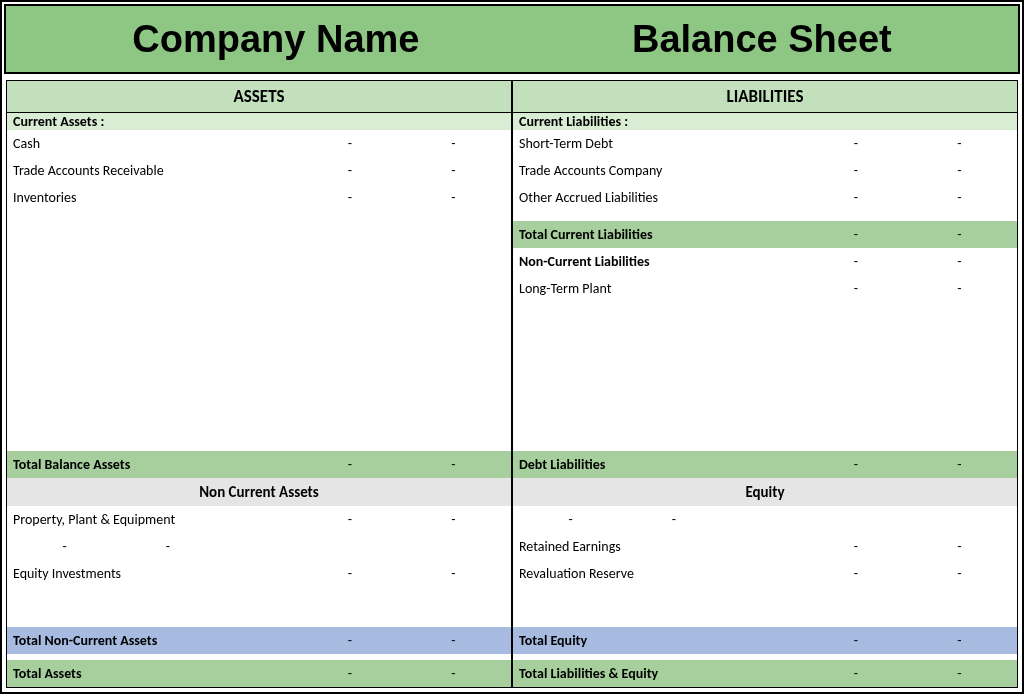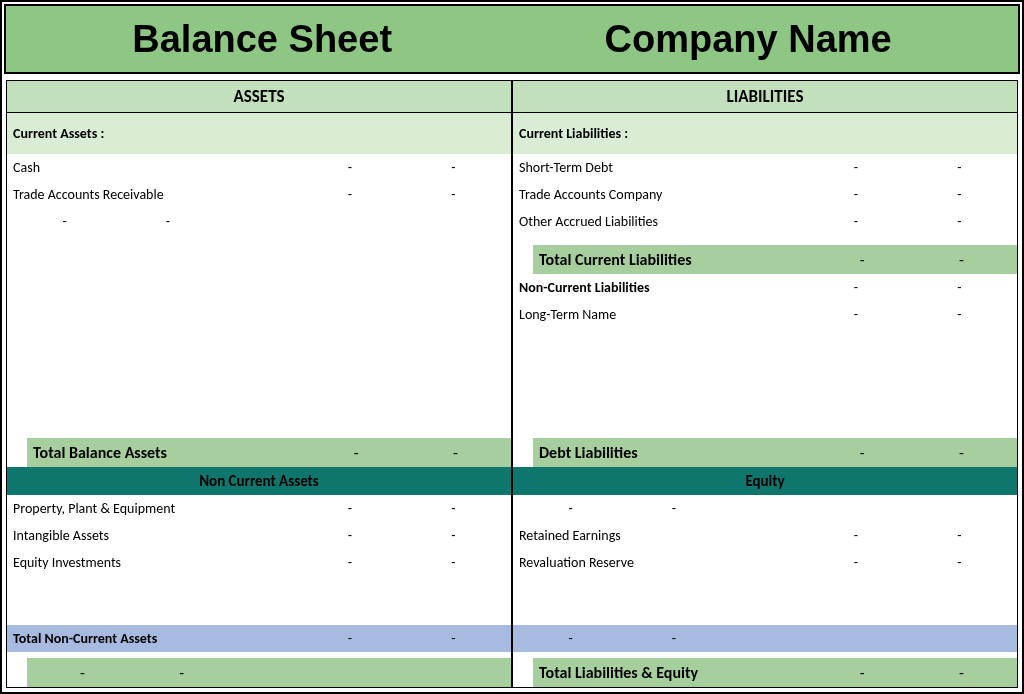--- a/index.html
+++ b/index.html
@@ -45,129 +45,128 @@
     text-align: center;
     font-weight: 700;
     font-size: 17px;
     padding: 5px 0;
     border-bottom: 1px solid #000;
   }
   .sub-green {
     background: #d8edd4;
     font-weight: 700;
     font-size: 14px;
-    padding: 12px 6px;
+    padding: 0 6px;
   }
   .row {
     display: flex;
     font-size: 14px;
     padding: 5px 6px;
     align-items: flex-end;
   }
   .row .label { flex: 0 0 58%; }
   .row .c1 { flex: 0 0 21%; text-align: center; }
   .row .c2 { flex: 0 0 21%; text-align: center; }
   .row.bold .label { font-weight: 700; }
   .spacer { flex: 1; }
   .total-green {
     background: #a6cf9d;
     font-weight: 700;
-    font-size: 16px;
+    font-size: 14px;
     padding: 5px 6px;
     display: flex;
-    margin-left: 20px;
   }
   .total-green .label { flex: 0 0 58%; }
   .total-green .c1 { flex: 0 0 21%; text-align: center; font-weight: 400; }
   .total-green .c2 { flex: 0 0 21%; text-align: center; font-weight: 400; }
   .section-header-blue {
-    background: #0f766e;
+    background: #e5e5e5;
     text-align: center;
     font-weight: 700;
     font-size: 15px;
     padding: 5px 0;
   }
   .total-blue {
     background: #a7bbe0;
     font-weight: 700;
     font-size: 14px;
     padding: 5px 6px;
     display: flex;
-    margin-top: 9px;
   }
   .total-blue .label { flex: 0 0 58%; }
   .total-blue .c1 { flex: 0 0 21%; text-align: center; font-weight: 400; }
   .total-blue .c2 { flex: 0 0 21%; text-align: center; font-weight: 400; }
   .gap { height: 6px; background: #fff; }
   .gap-lg { height: 40px; background: #fff; }
 </style>
 </head>
 <body>
 
 <div class="header">
+  <h1>Company Name</h1>
   <h1>Balance Sheet</h1>
-  <h1>Company Name</h1>
 </div>
 
 <div class="content">
 
   <div class="col">
     <div class="section-header-green">ASSETS</div>
     <div class="sub-green">Current Assets :</div>
 
     <div class="row">
       <span class="label">Cash</span>
       <span class="c1">-</span>
       <span class="c2">-</span>
     </div>
     <div class="row">
       <span class="label">Trade Accounts Receivable</span>
       <span class="c1">-</span>
       <span class="c2">-</span>
     </div>
     <div class="row">
+      <span class="label">Inventories</span>
       <span class="c1">-</span>
       <span class="c2">-</span>
     </div>
 
     <div class="spacer"></div>
 
     <div class="total-green">
       <span class="label">Total Balance Assets</span>
       <span class="c1">-</span>
       <span class="c2">-</span>
     </div>
 
     <div class="section-header-blue">Non Current Assets</div>
 
     <div class="row">
       <span class="label">Property, Plant &amp; Equipment</span>
       <span class="c1">-</span>
       <span class="c2">-</span>
     </div>
     <div class="row">
-      <span class="label">Intangible Assets</span>
       <span class="c1">-</span>
       <span class="c2">-</span>
     </div>
     <div class="row">
       <span class="label">Equity Investments</span>
       <span class="c1">-</span>
       <span class="c2">-</span>
     </div>
 
     <div class="gap-lg"></div>
 
     <div class="total-blue">
       <span class="label">Total Non-Current Assets</span>
       <span class="c1">-</span>
       <span class="c2">-</span>
     </div>
     <div class="gap"></div>
     <div class="total-green">
+      <span class="label">Total Assets</span>
       <span class="c1">-</span>
       <span class="c2">-</span>
     </div>
   </div>
 
   <div class="col">
     <div class="section-header-green">LIABILITIES</div>
     <div class="sub-green">Current Liabilities :</div>
 
     <div class="row">
@@ -191,21 +190,21 @@
       <span class="c1">-</span>
       <span class="c2">-</span>
     </div>
 
     <div class="row bold">
       <span class="label">Non-Current Liabilities</span>
       <span class="c1">-</span>
       <span class="c2">-</span>
     </div>
     <div class="row">
-      <span class="label">Long-Term Name</span>
+      <span class="label">Long-Term Plant</span>
       <span class="c1">-</span>
       <span class="c2">-</span>
     </div>
 
     <div class="spacer"></div>
 
     <div class="total-green">
       <span class="label">Debt Liabilities</span>
       <span class="c1">-</span>
       <span class="c2">-</span>
@@ -224,20 +223,21 @@
     </div>
     <div class="row">
       <span class="label">Revaluation Reserve</span>
       <span class="c1">-</span>
       <span class="c2">-</span>
     </div>
 
     <div class="gap-lg"></div>
 
     <div class="total-blue">
+      <span class="label">Total Equity</span>
       <span class="c1">-</span>
       <span class="c2">-</span>
     </div>
     <div class="gap"></div>
     <div class="total-green">
       <span class="label">Total Liabilities &amp; Equity</span>
       <span class="c1">-</span>
       <span class="c2">-</span>
     </div>
   </div>

